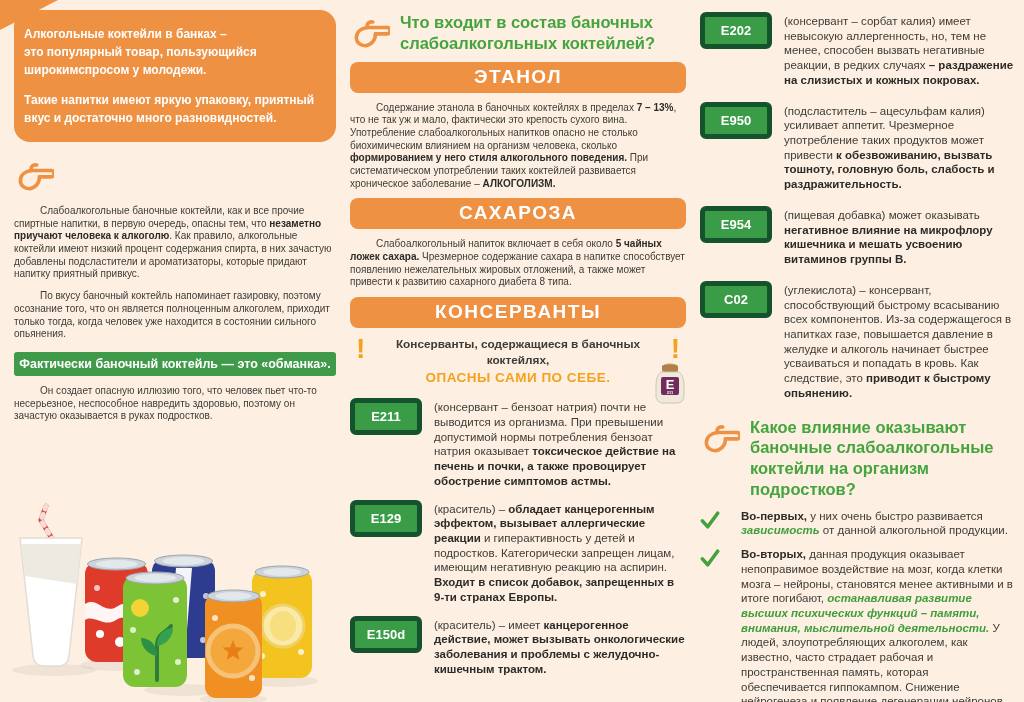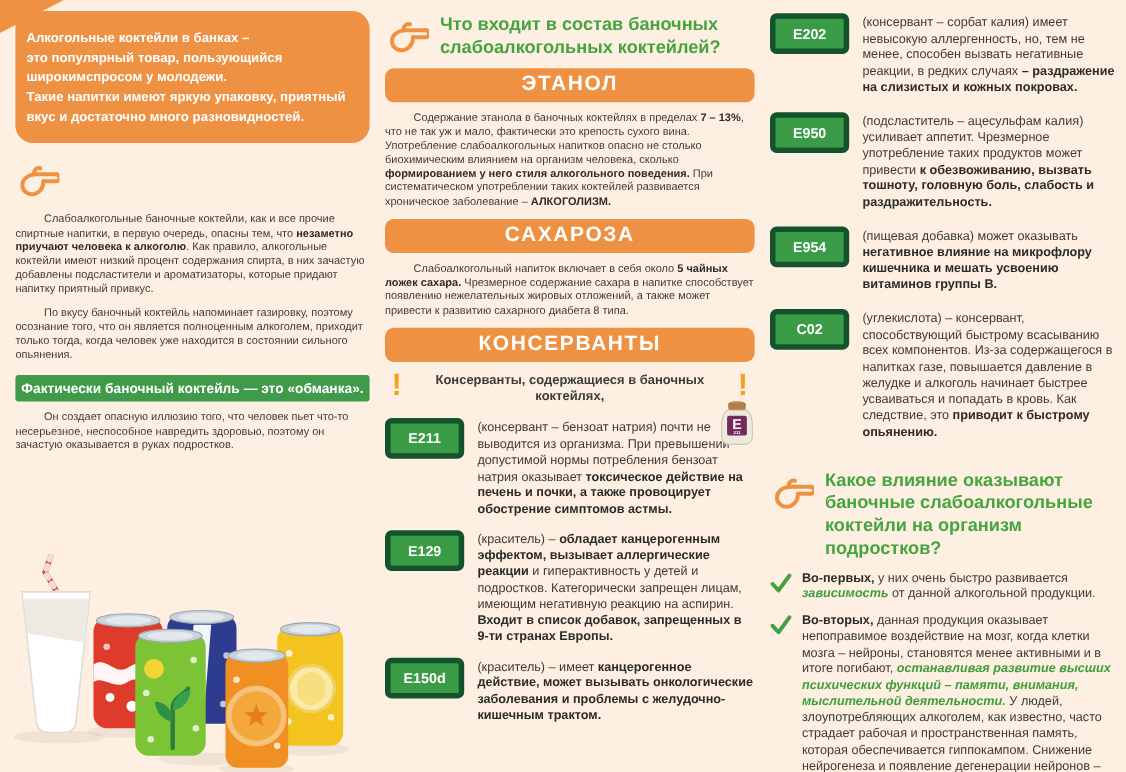--- a/index.html
+++ b/index.html
@@ -8,42 +8,42 @@
   .corner{position:absolute;left:0;top:0;width:0;height:0;
     border-top:30px solid #ef9143;border-right:58px solid transparent;}
   .col{position:absolute;}
   .col-left{left:14px;top:10px;width:322px;}
   .col-mid{left:350px;top:12px;width:336px;}
   .col-right{left:700px;top:6px;width:314px;}
   .pre{white-space:pre-line;}
   .intro-box{background:#ef9143;border-radius:16px;padding:15px 10px;color:#fff;
     font-weight:700;text-align:left;font-size:12px;line-height:1.5;}
   .intro-box p{margin:0;}
-  .intro-box p + p{margin-top:0;}
+  .intro-box p + p{margin-top:12px;}
   .q-row{display:flex;gap:10px;margin-top:13px;align-items:flex-start;}
   .q-row .hand{flex:0 0 auto;margin-top:3px;}
   .q-heading{color:#45a43e;font-weight:700;font-size:16.5px;line-height:1.26;}
   .para{font-size:10px;line-height:1.27;margin-top:9px;text-indent:26px;}
   .b{font-weight:700;color:#2d2b27;}
   .gi{color:#3f9e3a;font-style:italic;font-weight:700;}
   .fact-banner{margin-top:11px;background:#3f9b49;color:#fff;font-weight:700;
     font-size:12.5px;text-align:center;padding:5px 4px;border-radius:3px;}
   .banner{background:#ef9143;color:#fff;font-weight:700;font-size:19px;text-align:center;
     padding:4px 11px 5px;border-radius:8px;letter-spacing:1.5px;margin-top:8px;}
   .warn{margin-top:9px;position:relative;padding:0 26px;text-align:center;
     font-size:11.8px;font-weight:700;line-height:1.35;}
   .warn .line2{color:#f5a11d;font-size:13.5px;font-weight:800;letter-spacing:.5px;}
   .excl{position:absolute;top:-2px;color:#f5a11d;font-weight:800;font-size:28px;line-height:1;}
   .excl.l{left:6px;} .excl.r{right:6px;}
   .jar{position:absolute;right:-2px;top:24px;z-index:2;}
   .add{display:flex;gap:12px;margin-top:11px;align-items:flex-start;}
   .badge{flex:0 0 auto;background:#3a9c47;border:5px solid #14532d;color:#fff;font-weight:700;
     font-size:13px;padding:6px 8px;min-width:46px;text-align:center;border-radius:6px;}
   .add .txt{font-size:11.5px;line-height:1.28;padding-top:2px;}
-  .check-item{display:flex;gap:9px;margin-top:9px;align-items:flex-start;}
+  .check-item{display:flex;gap:21px;margin-top:9px;align-items:flex-start;}
   .check-item .chk{flex:0 0 auto;margin-top:2px;}
   .check-item .txt{font-size:11.5px;line-height:1.28;}
   .illus{position:absolute;left:0;top:500px;}
 </style>
 </head>
 <body>
 
 <div class="poster">
   <div class="corner"></div>
 
@@ -165,20 +165,21 @@
     </div>
     <div class="banner">ЭТАНОЛ</div>
     <div class="para"><span>Содержание этанола в баночных коктейлях в пределах </span><span class="b">7 – 13%</span><span>, что не так уж и мало, фактически это крепость сухого вина. Употребление слабоалкогольных напитков опасно не столько биохимическим влиянием на организм человека, сколько </span><span class="b">формированием у него стиля алкогольного поведения.</span><span> При систематическом употреблении таких коктейлей развивается хроническое заболевание – </span><span class="b">АЛКОГОЛИЗМ.</span></div>
     <div class="banner">САХАРОЗА</div>
     <div class="para"><span>Слабоалкогольный напиток включает в себя около </span><span class="b">5 чайных ложек сахара.</span><span> Чрезмерное содержание сахара в напитке способствует появлению нежелательных жировых отложений, а также может привести к развитию сахарного диабета 8 типа.</span></div>
     <div class="banner">КОНСЕРВАНТЫ</div>
     <div class="warn">
       <span class="excl l">!</span>
       <span class="excl r">!</span>
       <div>Консерванты, содержащиеся в баночных коктейлях,</div>
+      <div class="line2">ОПАСНЫ САМИ ПО СЕБЕ.</div>
       <span class="jar">
         <svg width="36" height="44" viewBox="0 0 36 44">
           <ellipse cx="18" cy="6" rx="8" ry="3.5" fill="#c59a62"></ellipse>
           <rect x="10" y="4" width="16" height="7" rx="2" fill="#b08049"></rect>
           <path d="M9 11 C5 14 4 19 4 25 v10 c0 4 3 7 7 7 h14 c4 0 7 -3 7 -7 V25 c0 -6 -1 -11 -5 -14 Z" fill="#efe9dd" stroke="#cfc6b2"></path>
           <rect x="9" y="16" width="18" height="18" rx="2" fill="#722b5a"></rect>
           <text x="18" y="28" text-anchor="middle" font-size="13" font-weight="bold" fill="#ffffff" font-family="Liberation Sans, sans-serif">E</text>
           <text x="18" y="32.5" text-anchor="middle" font-size="4" fill="#ffffff" font-family="Liberation Sans, sans-serif">211</text>
         </svg>
       </span>
@@ -208,21 +209,21 @@
       <div class="txt pre"><span>(подсластитель – ацесульфам калия) усиливает аппетит. Чрезмерное употребление таких продуктов может привести </span><span class="b">к обезвоживанию, вызвать тошноту, головную боль, слабость и раздражительность.</span></div>
     </div>
     <div class="add" style="margin-top:14px;">
       <div class="badge">E954</div>
       <div class="txt pre"><span>(пищевая добавка) может оказывать </span><span class="b">негативное влияние на микрофлору кишечника и мешать усвоению витаминов группы В.</span></div>
     </div>
     <div class="add" style="margin-top:14px;">
       <div class="badge">C02</div>
       <div class="txt pre"><span>(углекислота) – консервант, способствующий быстрому всасыванию всех компонентов. Из-за содержащегося в напитках газе, повышается давление в желудке и алкоголь начинает быстрее усваиваться и попадать в кровь. Как следствие, это </span><span class="b">приводит к быстрому опьянению.</span></div>
     </div>
-    <div class="q-row" style="margin-top:26px;">
+    <div class="q-row" style="margin-top:16px;">
       <span class="hand">
         <svg width="40" height="34" viewBox="0 0 44 36">
           <g fill="none" stroke="#ef9143" stroke-width="4" stroke-linecap="round" stroke-linejoin="round">
             <path d="M41 13 H19"></path>
               <path d="M41 13 c4 0 4 7 0 7 H28"></path>
             <path d="M19 13 c-7 1 -12 5 -12 11 c0 7 8 11 14 8 c4 -2 7 -6 7 -12"></path>
             <path d="M19 13 c-1 -4 2 -7 6 -6"></path>
           </g>
         </svg>
       </span>

